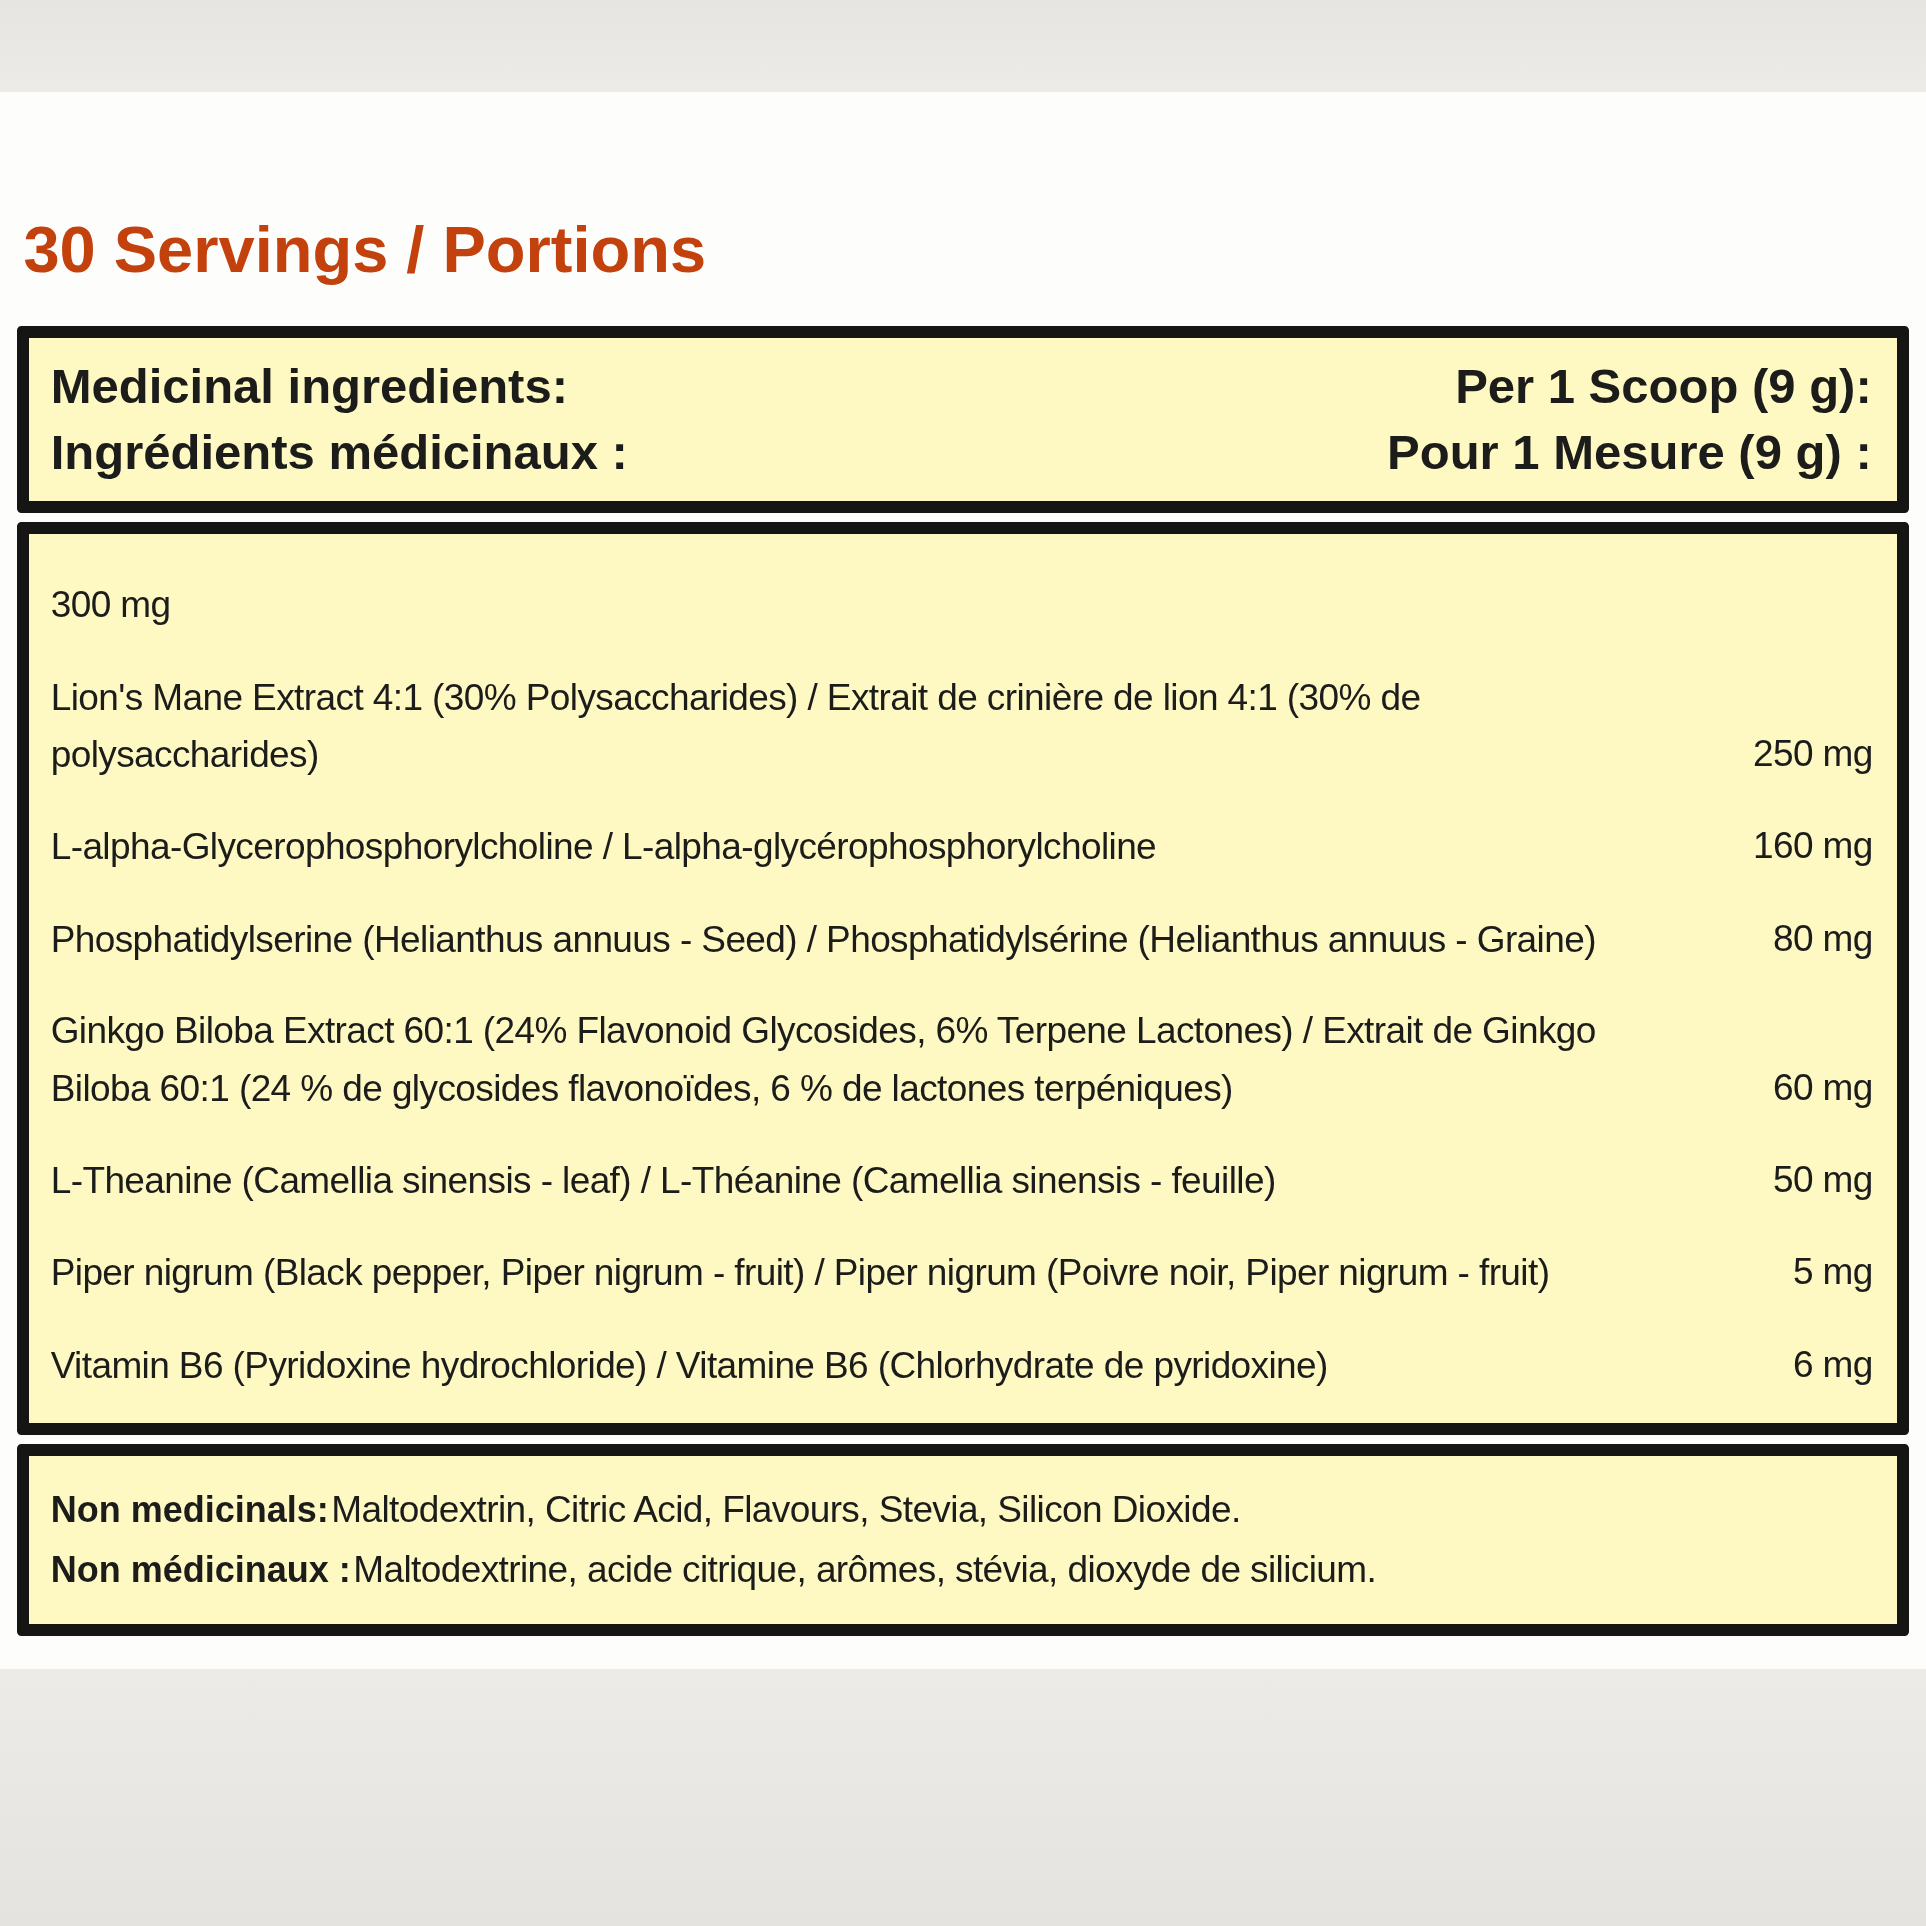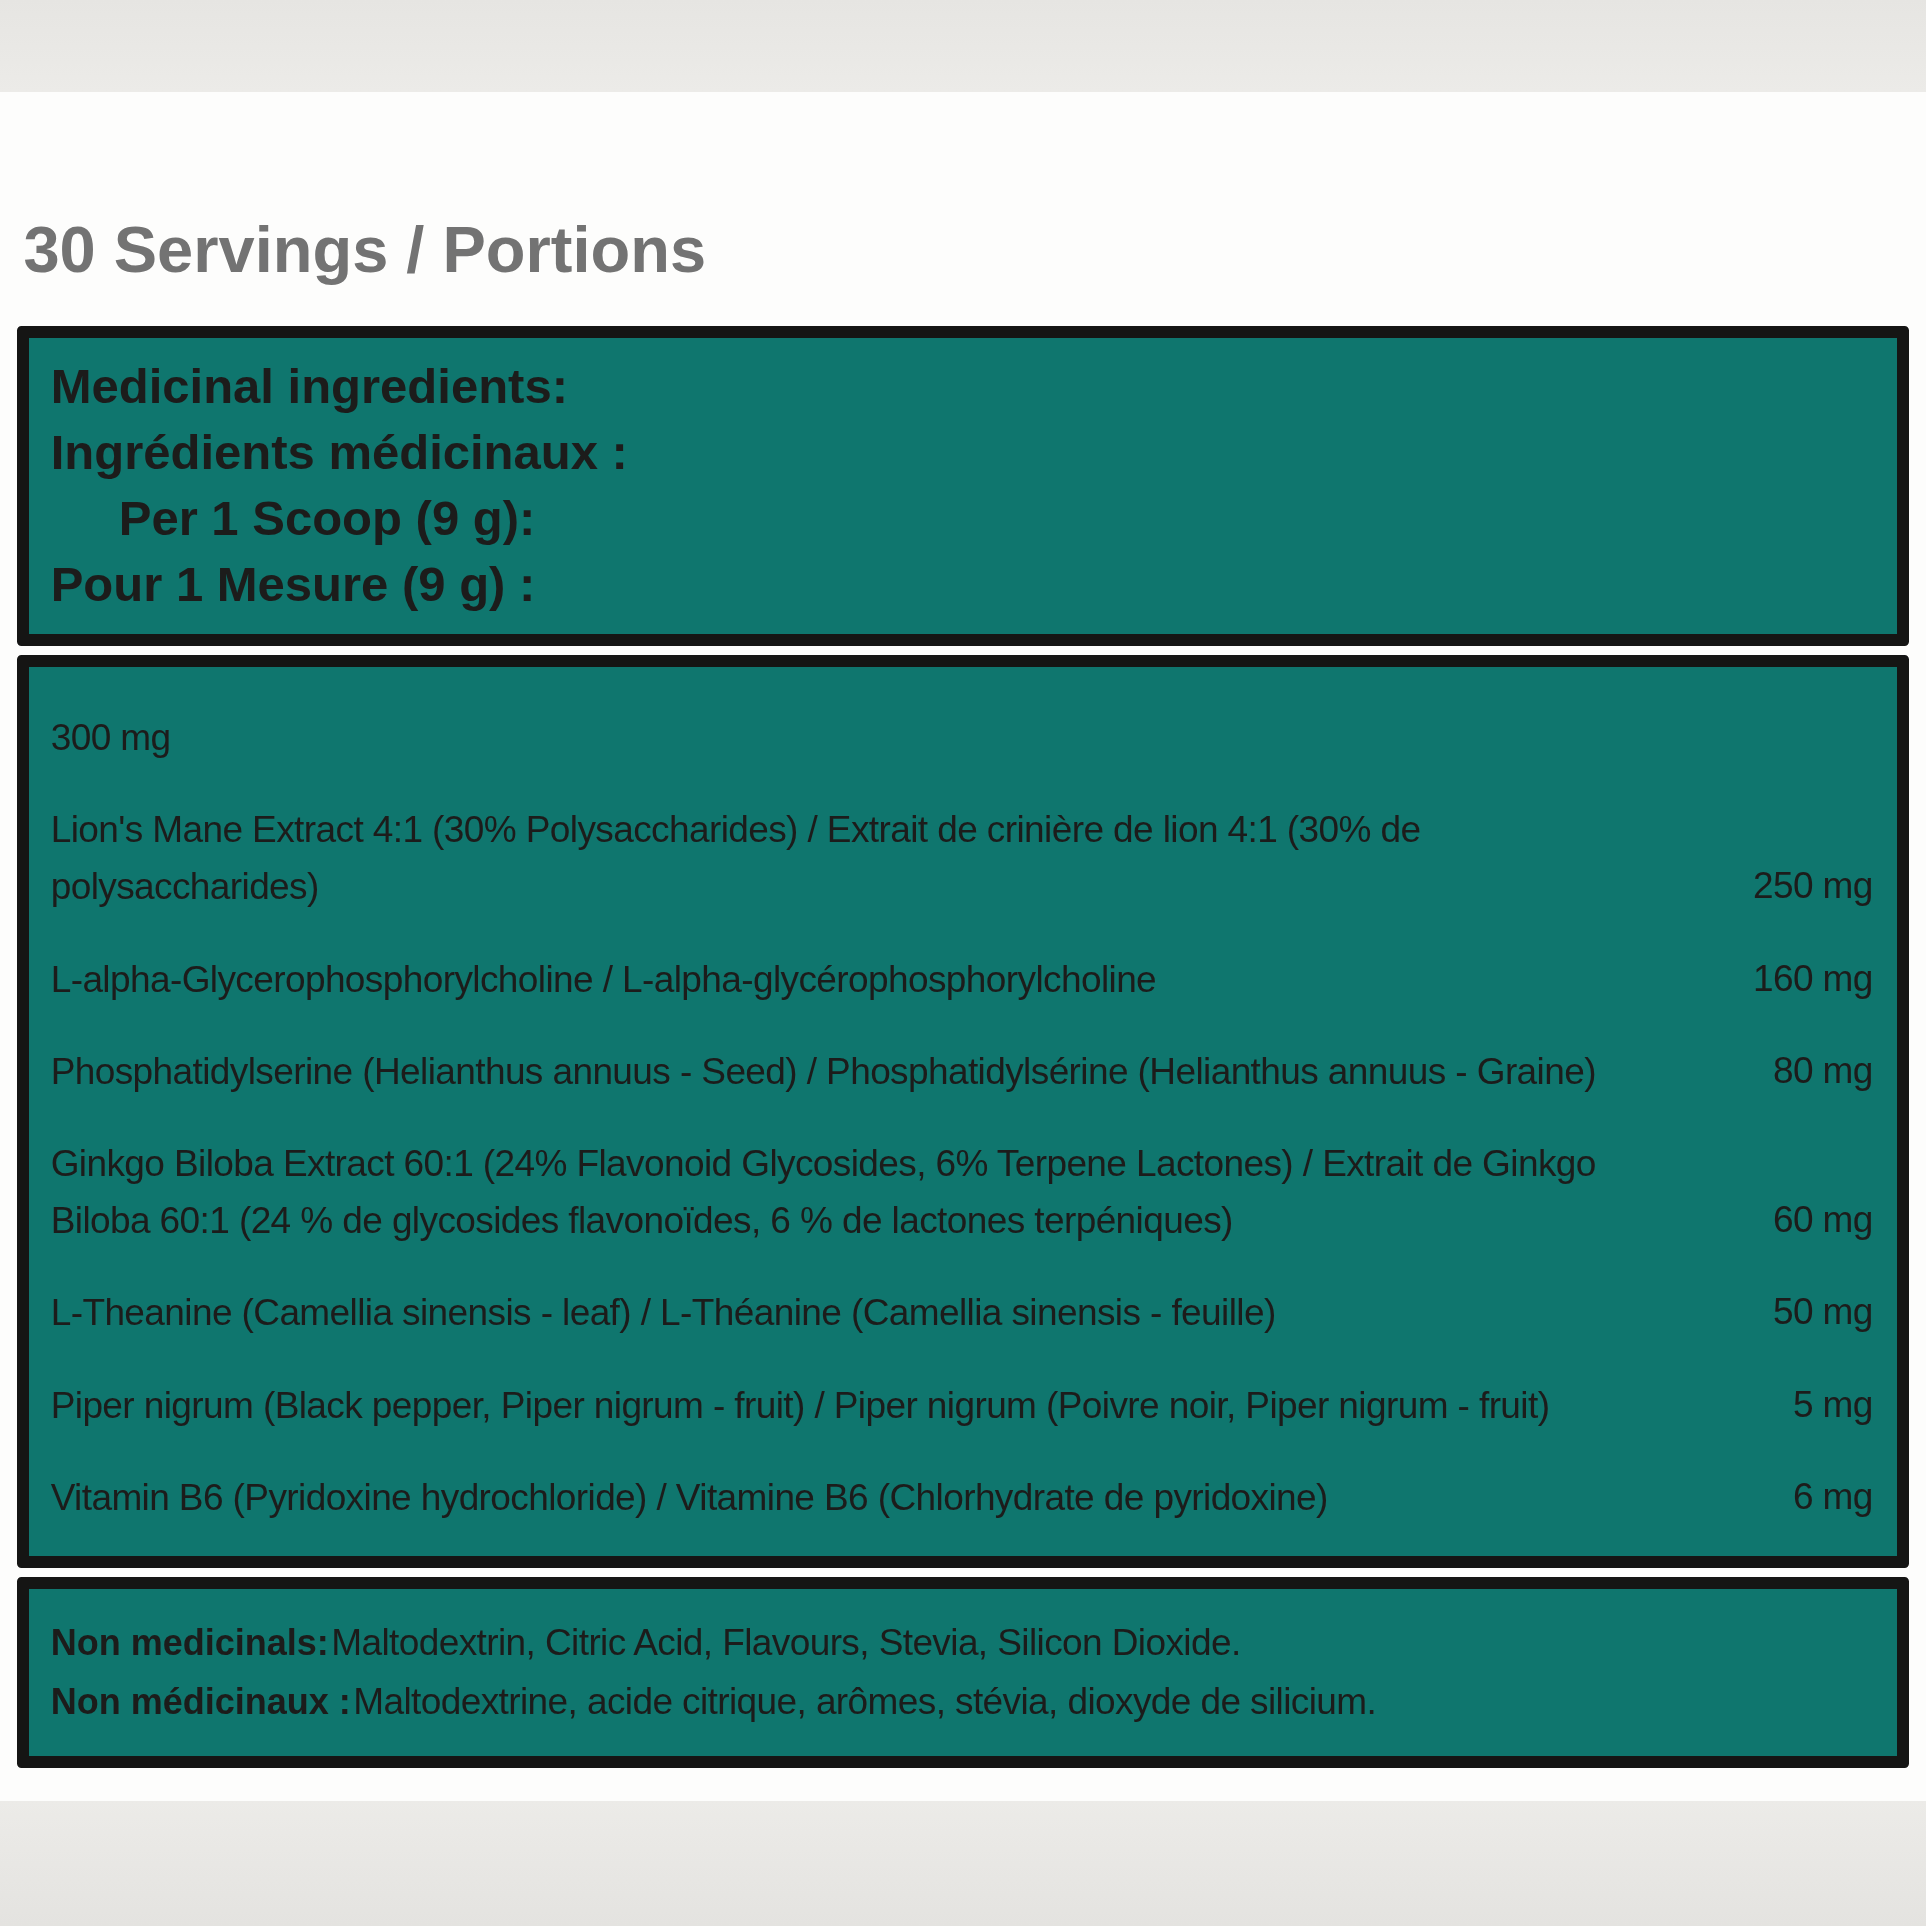--- a/index.html
+++ b/index.html
@@ -30,27 +30,26 @@
     flex: 0 0 auto;
     background: #fdfdfc;
     padding: 0 16.7px 33px 16.7px;
   }
   .servings-title {
     margin: 0;
     padding: 120px 0 39px 6.7px;
     font-size: 65px;
     font-weight: bold;
     letter-spacing: 0px;
-    color: #737373;
+    color: #c2410c;
   }
   .box {
     border: 12.2px solid #151514;
     border-radius: 4.4px;
-    background: #0f766e;
-    flex-direction: column;
+    background: #fef9c3;
   }
   .header-box {
     display: flex;
     justify-content: space-between;
     align-items: flex-start;
     padding: 14.5px 25.6px 16.7px 22px;
     font-weight: bold;
     font-size: 49px;
     line-height: 1.35;
   }

